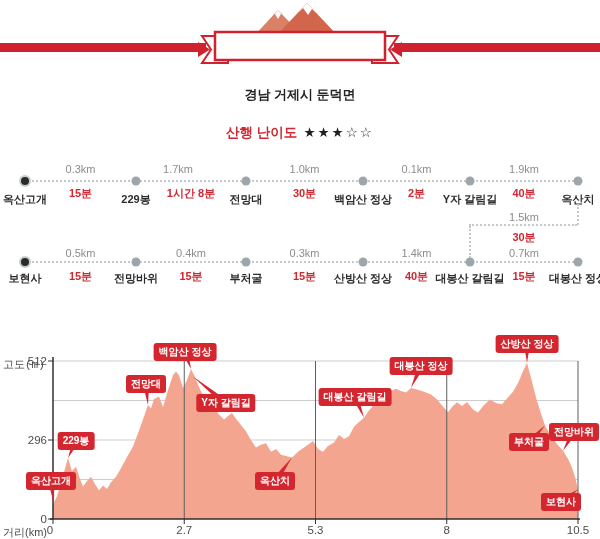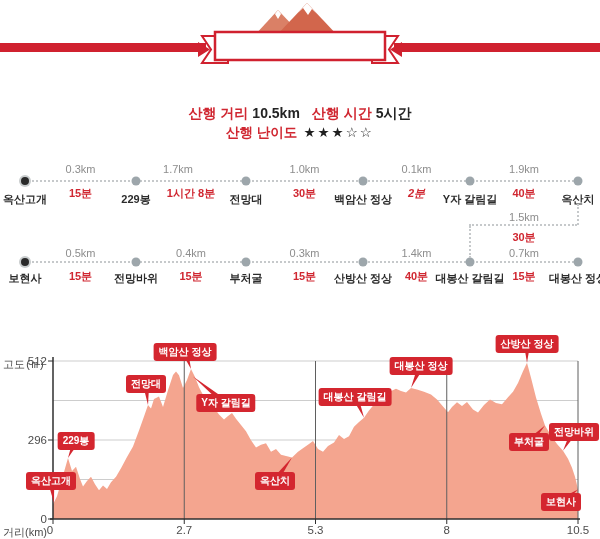--- a/index.html
+++ b/index.html
@@ -63,23 +63,21 @@
       <polygon points="228,36 202,36 211,49.5 202,63 228,63" fill="#ffffff" stroke="#d0212f" stroke-width="2"></polygon>
       <polygon points="198,42 210,49.5 198,57" fill="#d0212f"></polygon>
     </g>
     <g>
       <polygon points="372,36 398,36 389,49.5 398,63 372,63" fill="#ffffff" stroke="#d0212f" stroke-width="2"></polygon>
       <polygon points="402,42 390,49.5 402,57" fill="#d0212f"></polygon>
     </g>
     <rect x="215" y="32" width="170" height="28" fill="#ffffff" stroke="#d0212f" stroke-width="2.5"></rect>
   </svg>
 
-  <div class="abs info-line stats">
-    <span class="red">산행 거리</span><span class="val">10.5km</span><span class="red gap">산행 시간</span><span class="val">5시간</span>
-  </div>
+  <div class="abs info-line loc">경남 거제시 둔덕면</div>
   <div class="abs info-line diff">
     <span class="red">산행 난이도</span><span class="stars">★★★☆☆</span>
   </div>
 
   <div id="timelines">
       <div class="t-line" style="left: 25px; top: 180px;"></div>
       <div class="t-node start" style="left: 25px; top: 181px;"></div>
       <div class="t-name" style="left: 25px; top: 192px;">옥산고개</div>
       <div class="t-node" style="left: 136px; top: 181px;"></div>
       <div class="t-name" style="left: 136px; top: 192px;">229봉</div>
@@ -91,21 +89,21 @@
       <div class="t-name" style="left: 470px; top: 192px;">Y자 갈림길</div>
       <div class="t-node" style="left: 578px; top: 181px;"></div>
       <div class="t-name" style="left: 578px; top: 192px;">옥산치</div>
       <div class="t-km" style="left: 80.5px; top: 163px;">0.3km</div>
       <div class="t-time" style="left: 80.5px; top: 186px;">15분</div>
       <div class="t-km" style="left: 178px; top: 163px;">1.7km</div>
       <div class="t-time" style="left: 191px; top: 186px;">1시간 8분</div>
       <div class="t-km" style="left: 304.5px; top: 163px;">1.0km</div>
       <div class="t-time" style="left: 304.5px; top: 186px;">30분</div>
       <div class="t-km" style="left: 416.5px; top: 163px;">0.1km</div>
-      <div class="t-time" style="left: 416.5px; top: 186px; font-style: italic;">2분</div>
+      <div class="t-time" style="left: 416.5px; top: 186px;">2분</div>
       <div class="t-km" style="left: 524px; top: 163px;">1.9km</div>
       <div class="t-time" style="left: 524px; top: 186px;">40분</div>
       <div class="t-line" style="left: 25px; top: 261px;"></div>
       <div class="t-node start" style="left: 25px; top: 262px;"></div>
       <div class="t-name" style="left: 25px; top: 271px;">보현사</div>
       <div class="t-node" style="left: 136px; top: 262px;"></div>
       <div class="t-name" style="left: 136px; top: 271px;">전망바위</div>
       <div class="t-node" style="left: 246px; top: 262px;"></div>
       <div class="t-name" style="left: 246px; top: 271px;">부처굴</div>
       <div class="t-node" style="left: 363px; top: 262px;"></div>

